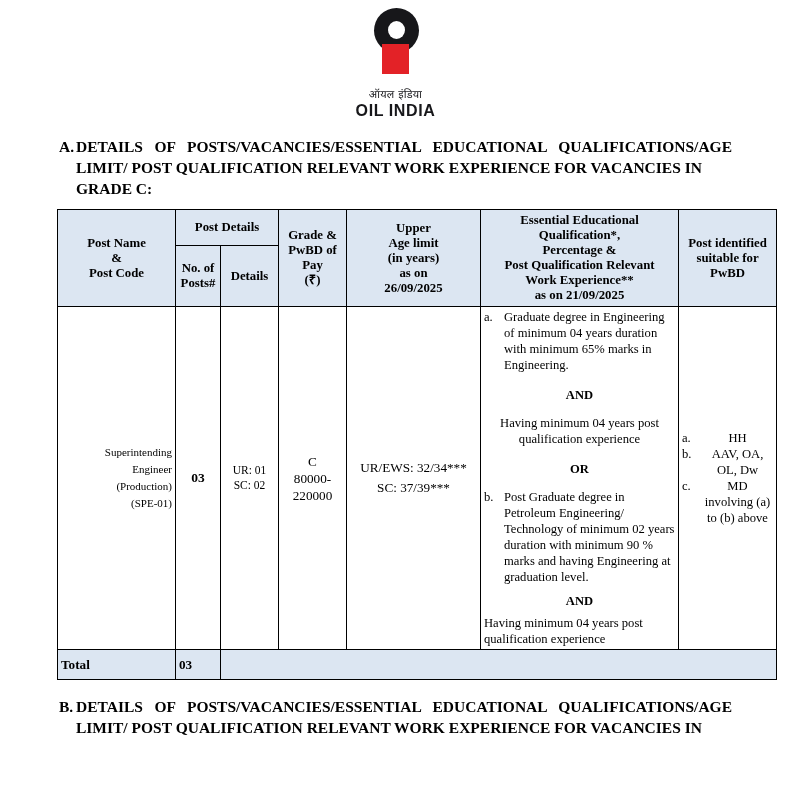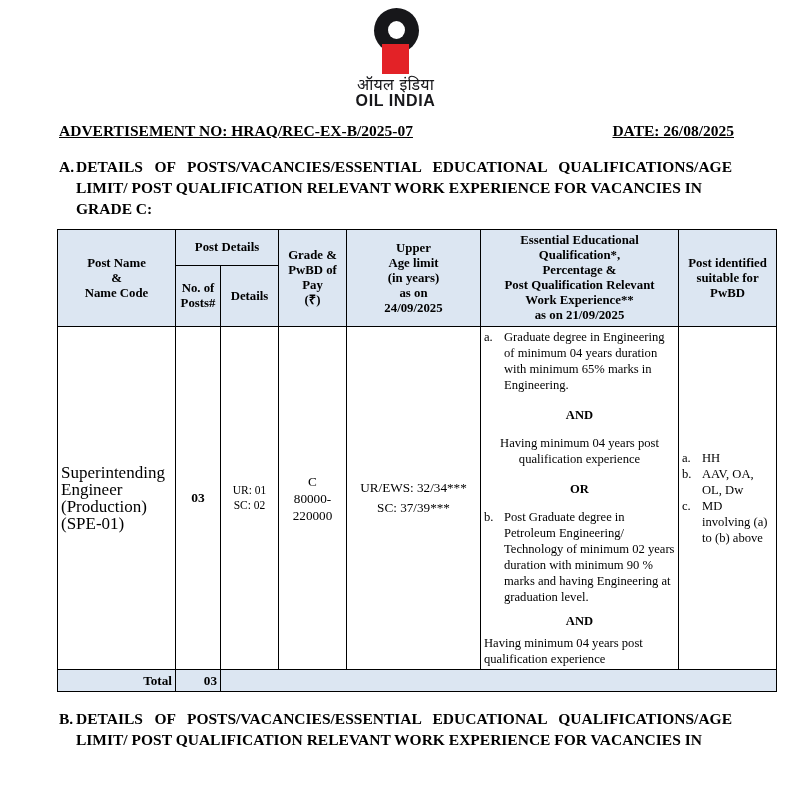--- a/index.html
+++ b/index.html
@@ -59,24 +59,24 @@
   .logo-bar {
     position: absolute;
     left: 19px;
     top: 36px;
     width: 27px;
     height: 30px;
     background: #e32227;
   }
   .logo-hindi {
     font-family: "DejaVu Sans", sans-serif;
-    font-size: 16px;
+    font-size: 11px;
     line-height: 13px;
     color: #17171a;
-    margin-top: 2px;
+    margin-top: 12px;
     letter-spacing: 0.2px;
   }
   .logo-name {
     font-family: "Liberation Sans", sans-serif;
     font-weight: bold;
     font-size: 16px;
     line-height: 18px;
     color: #17171a;
     letter-spacing: 0.6px;
     margin-top: 1px;
@@ -157,22 +157,22 @@
   }
   .col-post { width: 118px; }
   .col-nos  { width: 45px;  }
   .col-det  { width: 58px;  }
   .col-grade{ width: 68px;  }
   .col-age  { width: 134px; }
   .col-qual { width: 198px; }
   .col-pwbd { width: 98px;  }
 
   td.cell-post {
-    text-align: left;
-    font-size: 17px;
+    text-align: right;
+    font-size: 11px;
     line-height: 17px;
     vertical-align: middle;
   }
   td.cell-post .code { font-weight: normal; }
   td.cell-nos {
     text-align: center;
     font-weight: bold;
     font-size: 13.5px;
     vertical-align: middle;
   }
@@ -232,50 +232,46 @@
 
   
   .p-item {
     display: flex;
     align-items: flex-start;
   }
   .p-marker {
     flex: 0 0 20px;
     width: 20px;
   }
-  .p-body { flex: 1; }
+  .p-body { flex: 1; text-align: center; }
 
   tr.total-row td {
     background: #dce6f2;
     font-weight: bold;
-    text-align: right;
+    text-align: left;
     font-size: 13.2px;
-    height: 22px;
+    height: 30px;
     padding: 2px 3px;
   }
   tr.total-row td.blank { background: #dce6f2; }
 </style>
 </head>
 <body>
 
 <div class="page">
 
   <div class="logo-block">
     <div class="logo-mark">
       <div class="logo-ring"></div>
       <div class="logo-bar"></div>
     </div>
     <div class="logo-hindi">ऑयल इंडिया</div>
     <div class="logo-name">OIL INDIA</div>
   </div>
 
-  <div class="advt-row">
-    <div class="advt-no">ADVERTISEMENT NO: HRAQ/REC-EX-B/2025-07</div>
-    <div class="advt-date">DATE: 26/08/2025</div>
-  </div>
 
 
   <div class="section-head">
     <div class="section-letter">A.</div>
     <div class="section-text">
       <span>DETAILS OF POSTS/VACANCIES/ESSENTIAL EDUCATIONAL QUALIFICATIONS/AGE LIMIT/ POST QUALIFICATION RELEVANT WORK EXPERIENCE FOR VACANCIES IN</span>
       <span class="lastline">GRADE C:</span>
     </div>
   </div>
 
@@ -288,35 +284,35 @@
         <col class="col-grade">
           <col class="col-age">
           <col class="col-qual">
           <col class="col-pwbd">
       </colgroup>
       <thead>
         <tr>
           <th rowspan="2">
             <div>Post Name</div>
             <div>&amp;</div>
-            <div>Name Code</div>
+            <div>Post Code</div>
           </th>
           <th colspan="2">Post Details</th>
           <th rowspan="2">
             <div>Grade &amp;</div>
             <div>PwBD of</div>
             <div>Pay</div>
             <div>(₹)</div>
           </th>
           <th rowspan="2">
             <div>Upper</div>
             <div>Age limit</div>
             <div>(in years)</div>
             <div>as on</div>
-            <div>24/09/2025</div>
+            <div>26/09/2025</div>
           </th>
           <th rowspan="2">
             <div>Essential Educational</div>
             <div>Qualification*,</div>
             <div>Percentage &amp;</div>
             <div>Post Qualification Relevant</div>
             <div>Work Experience**</div>
             <div>as on 21/09/2025</div>
           </th>
           <th rowspan="2">

